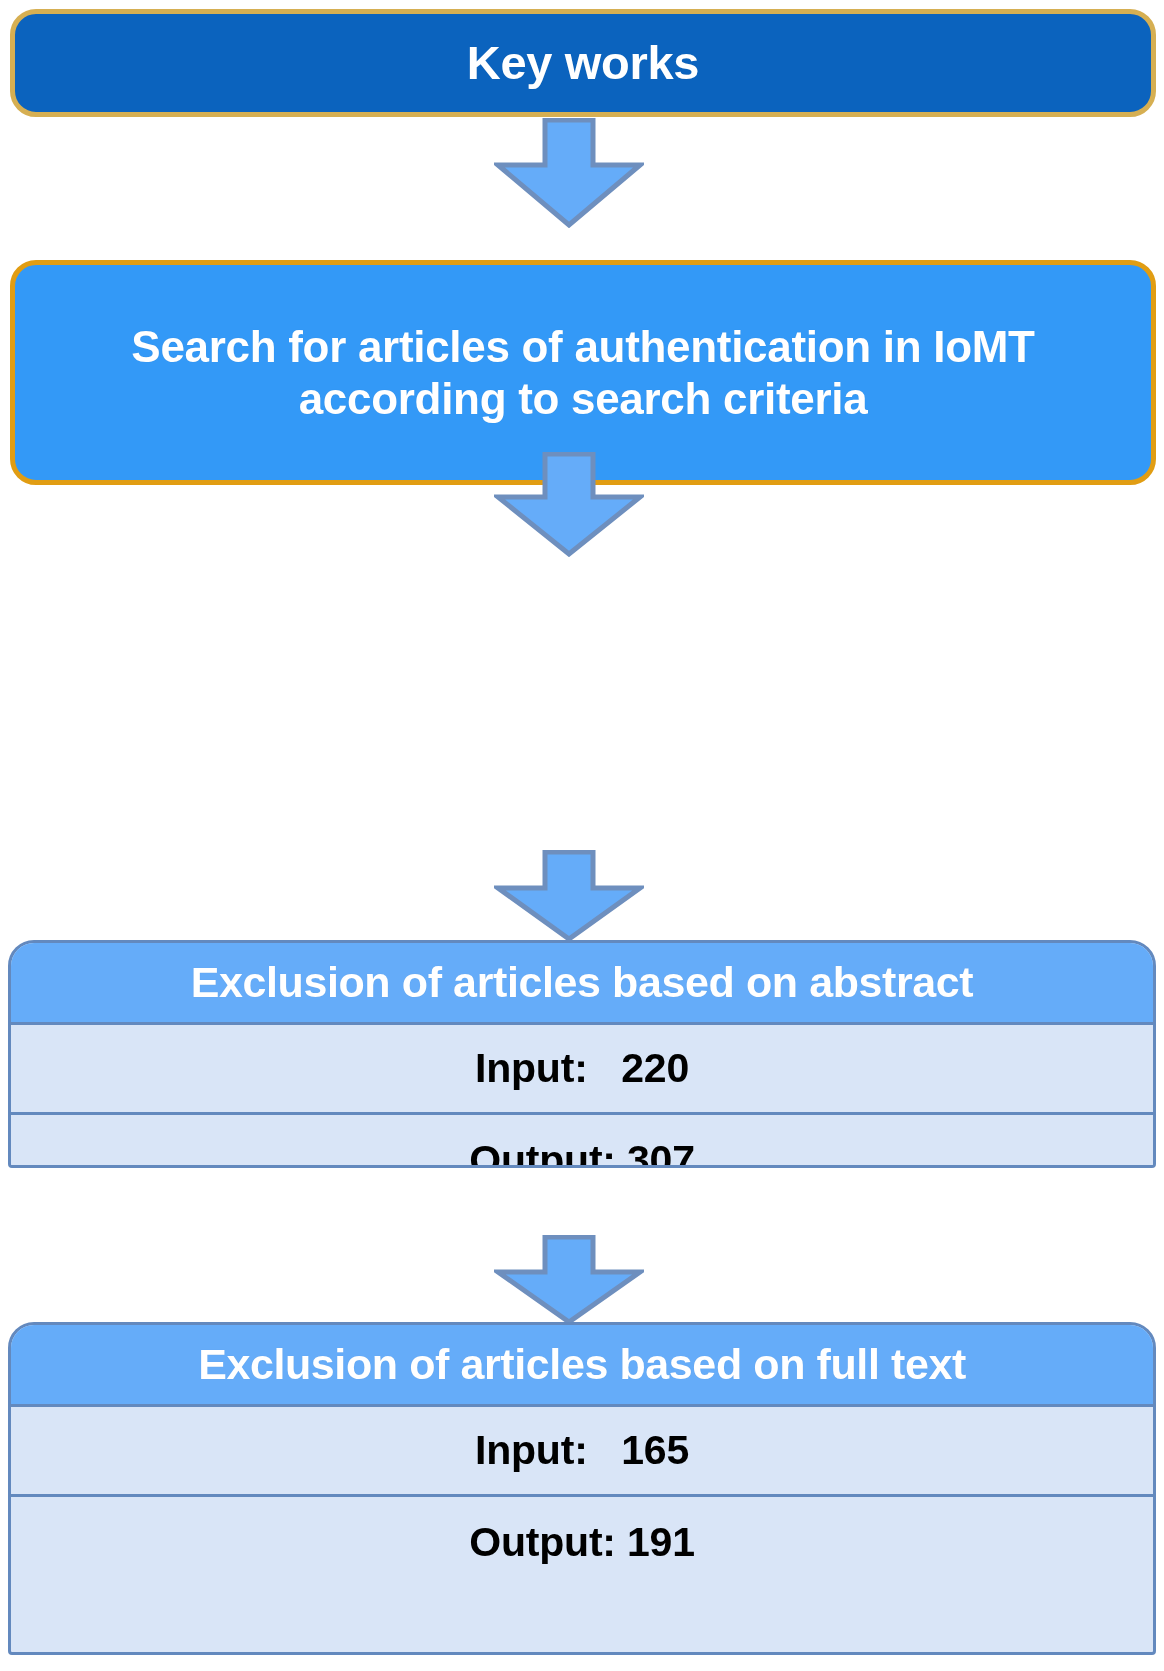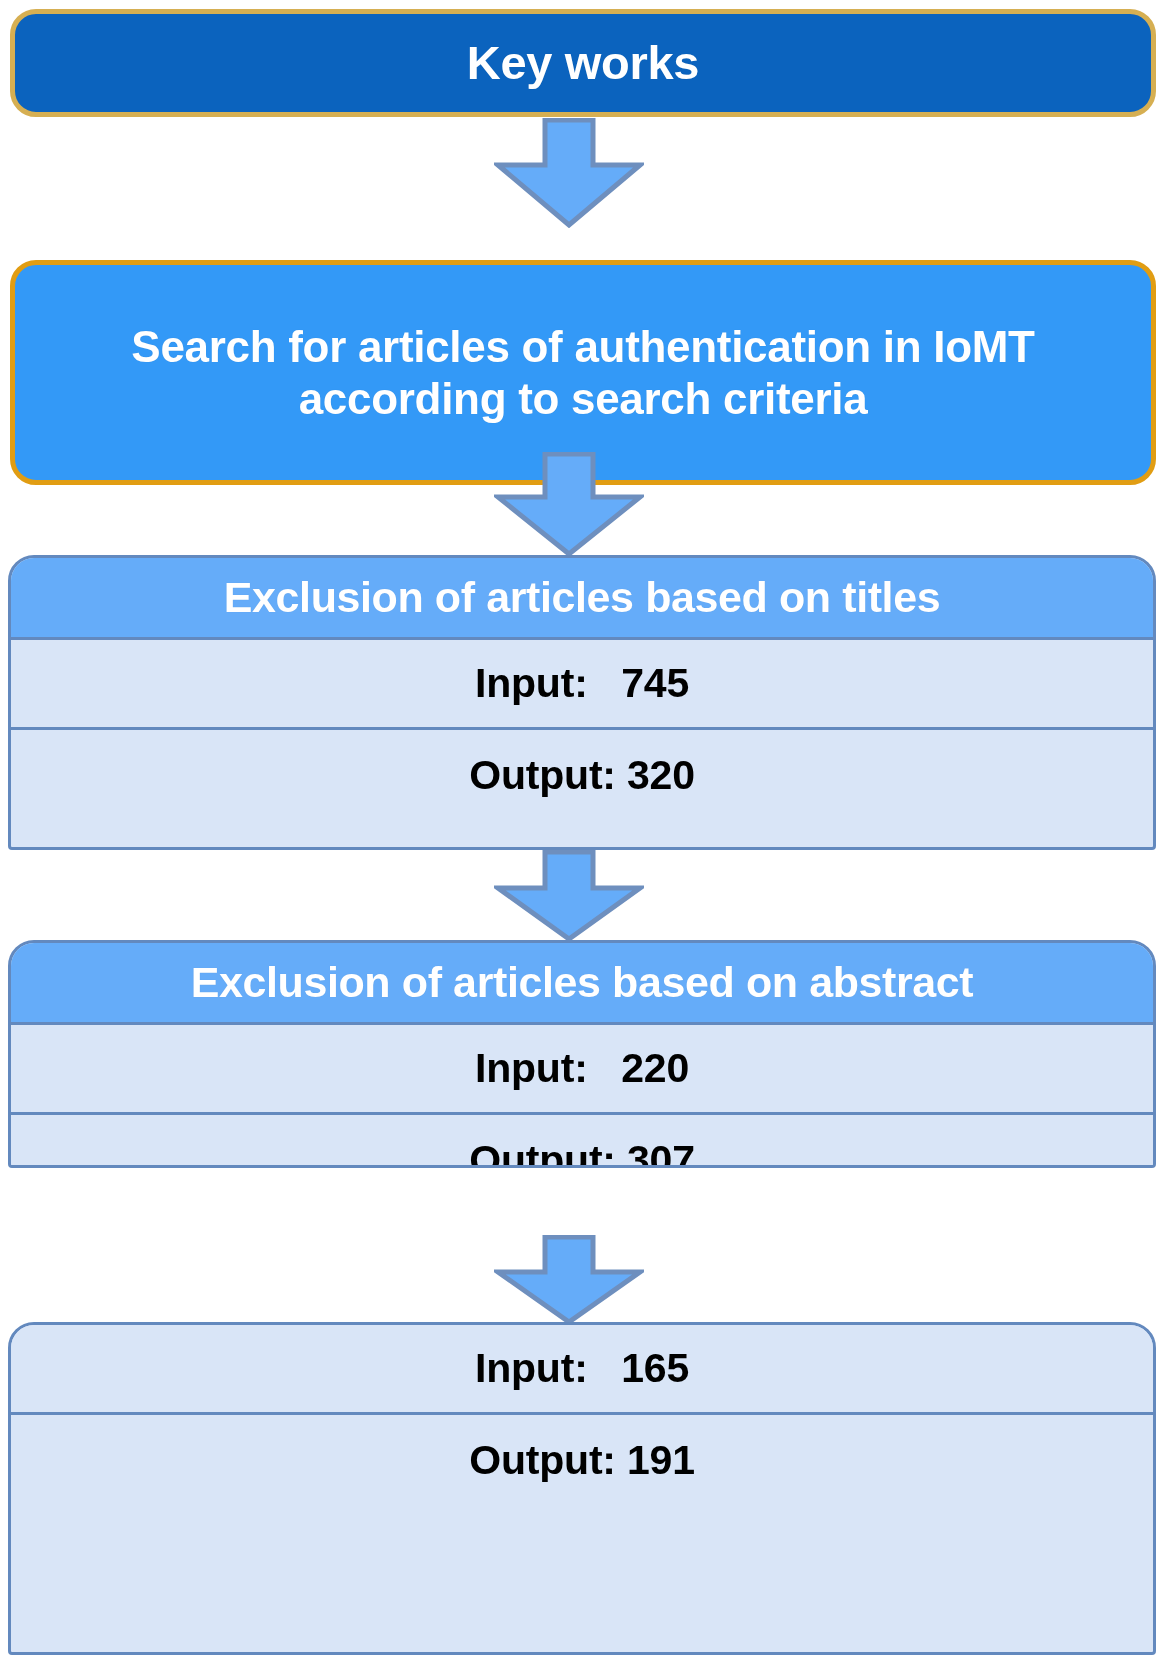--- a/index.html
+++ b/index.html
@@ -144,29 +144,20 @@
   <div class="plain-box" id="box-search">
     <span class="bx-label">Search for articles of authentication in IoMT according to search criteria</span>
   </div>
 
   <div class="arrow" id="arrow-2">
     <svg viewBox="0 0 150 105" preserveAspectRatio="none" aria-hidden="true">
       <polygon points="51,2 99,2 99,45 146,45 75,102 4,45 51,45" fill="#65ACF9" stroke="#6E8FBE" stroke-width="5" stroke-linejoin="miter"></polygon>
     </svg>
   </div>
 
-  <div class="table-box" id="box-titles">
-    <div class="tb-header">Exclusion of articles based on titles</div>
-    <div class="tb-row divided">
-      <span class="row-text">Input:   745</span>
-    </div>
-    <div class="tb-row">
-      <span class="row-text">Output: 320</span>
-    </div>
-  </div>
 
   <div class="arrow" id="arrow-3">
     <svg viewBox="0 0 150 92" preserveAspectRatio="none" aria-hidden="true">
       <polygon points="51,2 99,2 99,38 146,38 75,89 4,38 51,38" fill="#65ACF9" stroke="#6E8FBE" stroke-width="5" stroke-linejoin="miter"></polygon>
     </svg>
   </div>
 
   <div class="table-box" id="box-abstract">
     <div class="tb-header">Exclusion of articles based on abstract</div>
     <div class="tb-row divided">
@@ -177,20 +168,21 @@
     </div>
   </div>
 
   <div class="arrow" id="arrow-4">
     <svg viewBox="0 0 150 90" preserveAspectRatio="none" aria-hidden="true">
       <polygon points="51,2 99,2 99,37 146,37 75,87 4,37 51,37" fill="#65ACF9" stroke="#6E8FBE" stroke-width="5" stroke-linejoin="miter"></polygon>
     </svg>
   </div>
 
   <div class="table-box" id="box-fulltext">
+    <div class="tb-header">Exclusion of articles based on full text</div>
     <div class="tb-row divided">
       <span class="row-text">Input:   165</span>
     </div>
     <div class="tb-row">
       <span class="row-text">Output: 191</span>
     </div>
   </div>
 
 </div>
 

